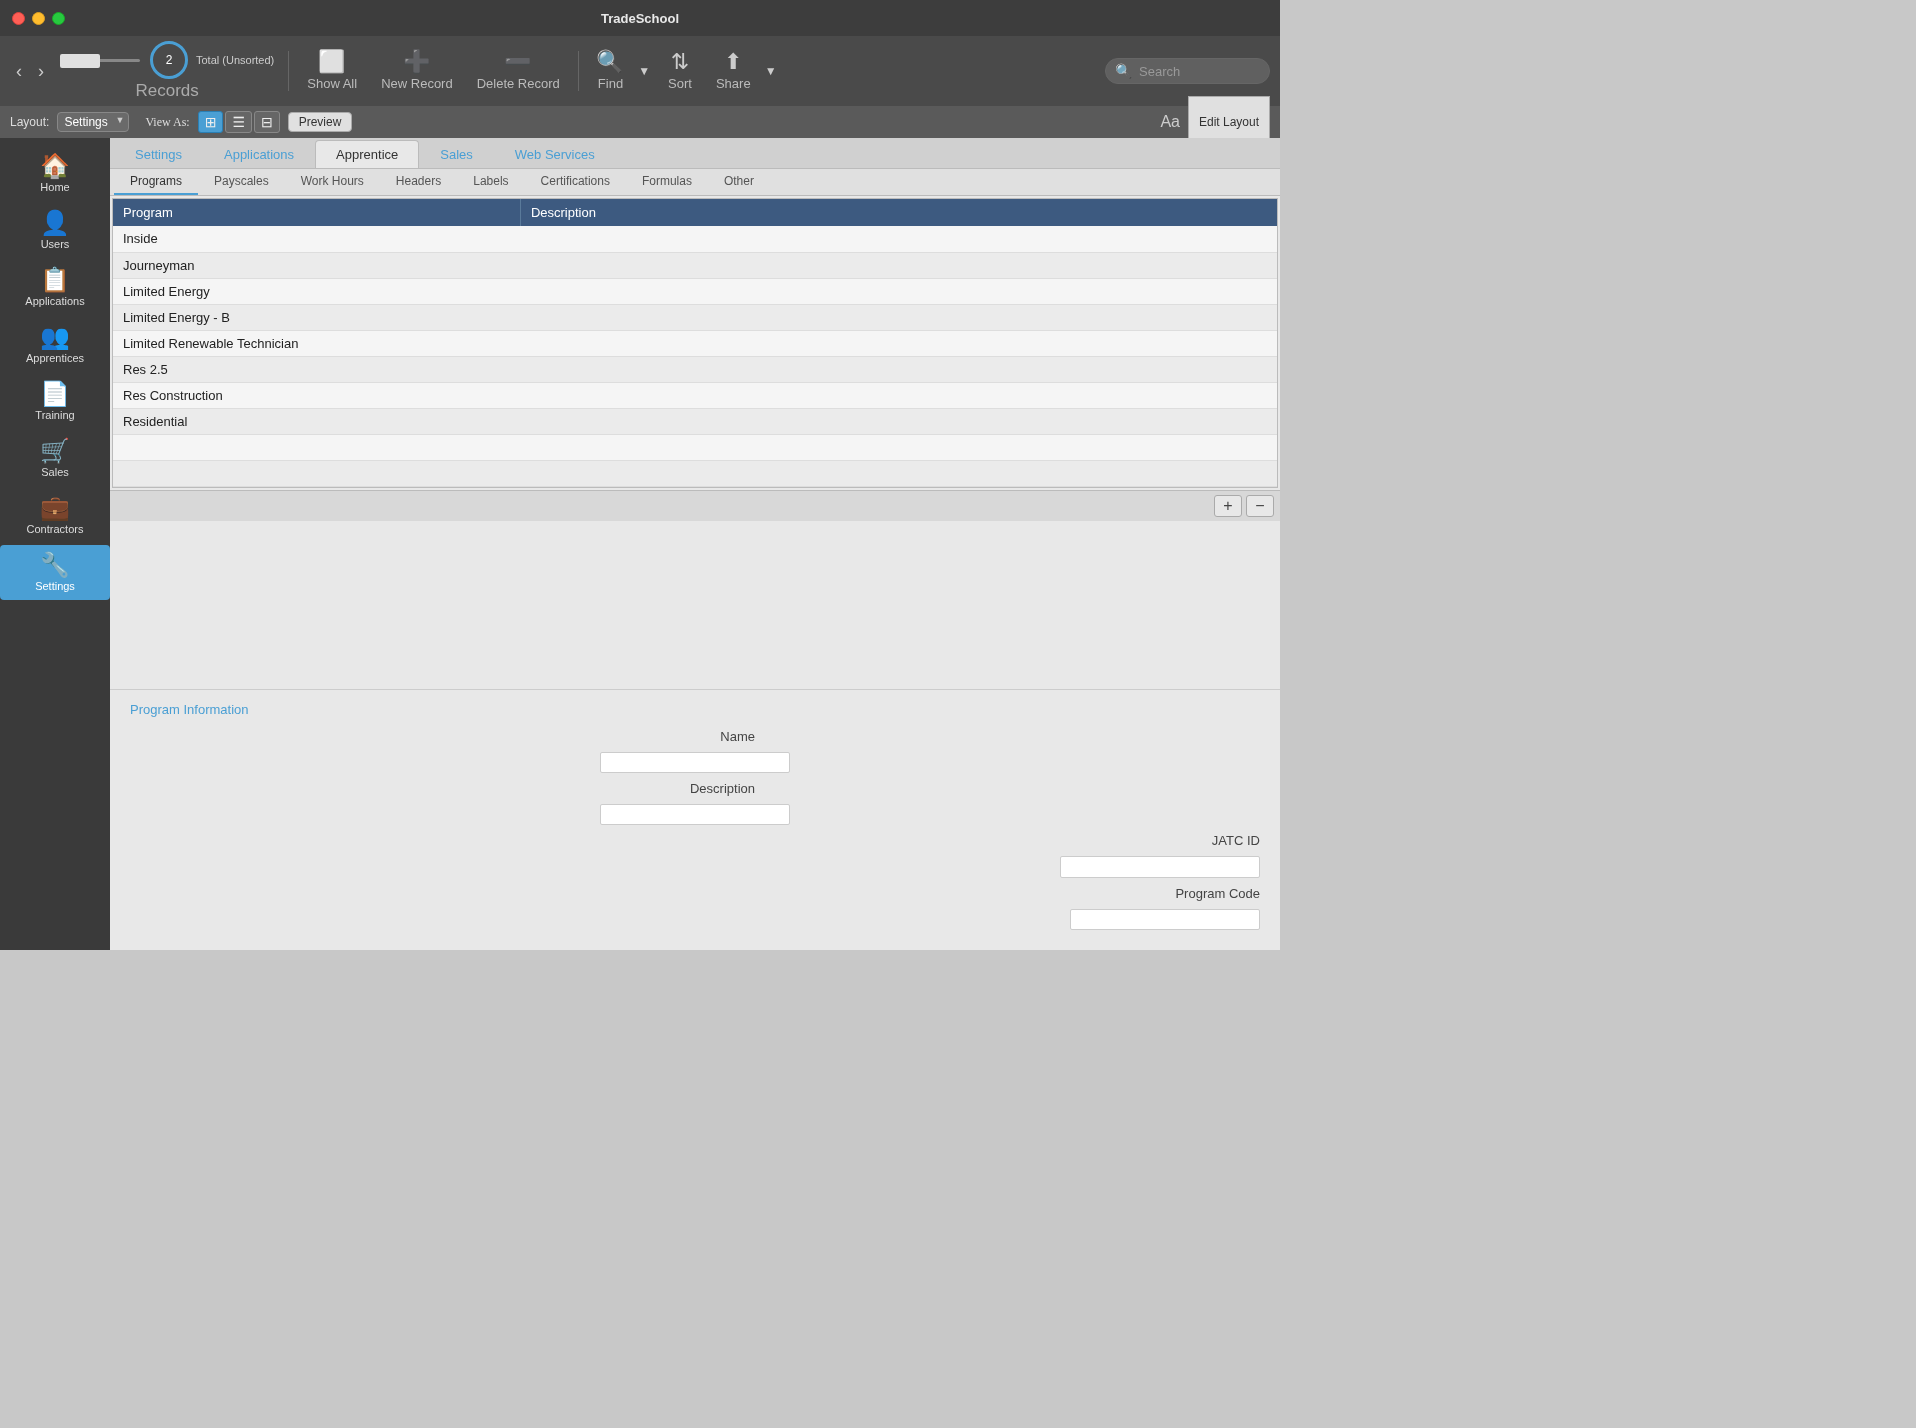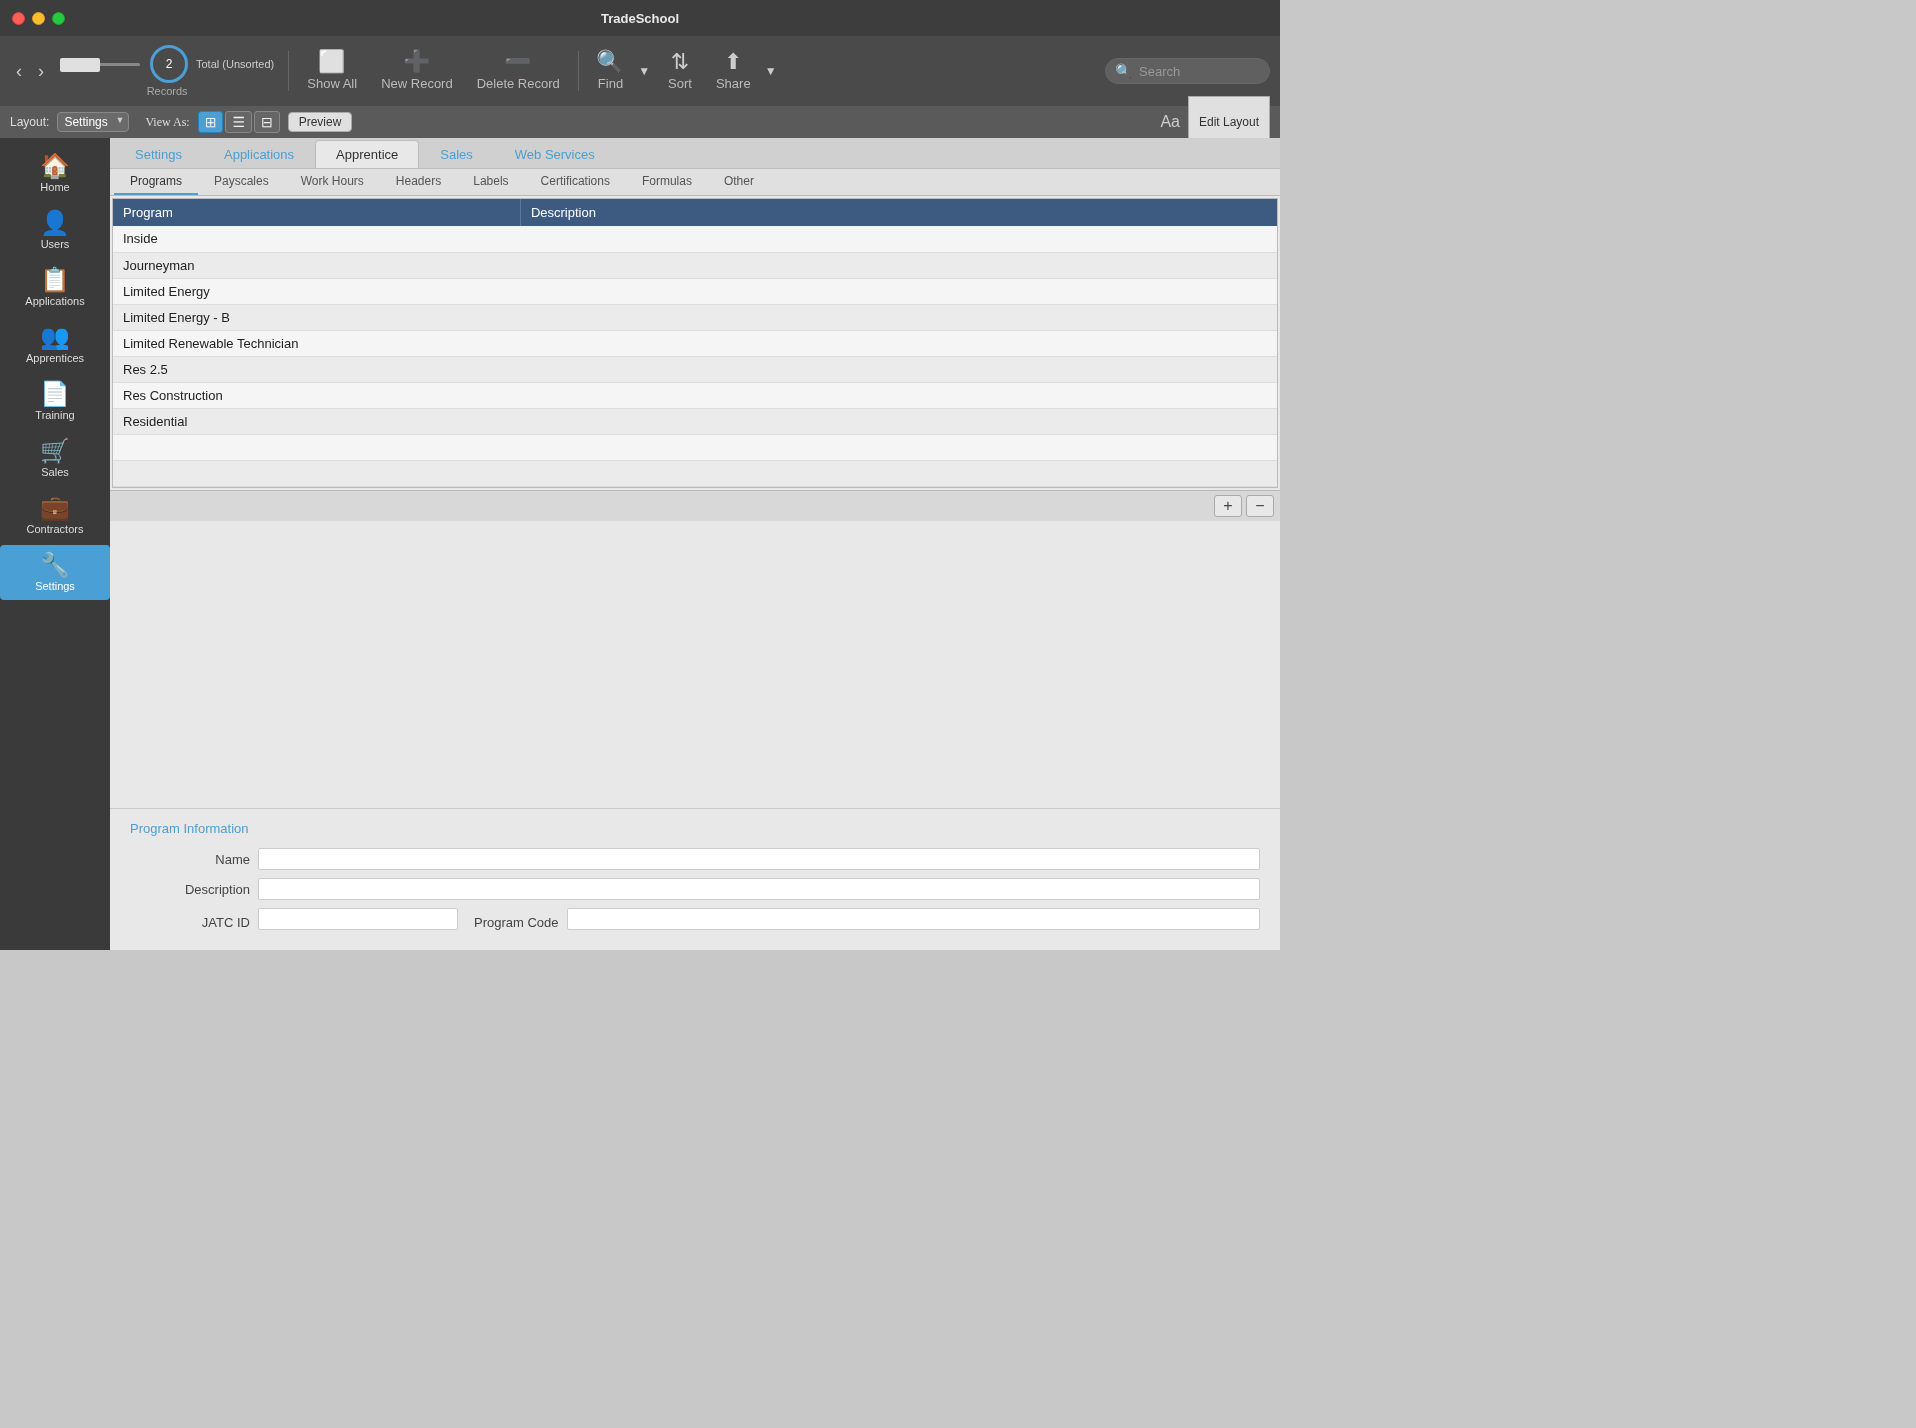--- a/index.html
+++ b/index.html
@@ -105,21 +105,21 @@
       font-size: 12px;
       margin-left: 6px;
     }
     .records-total {
       color: #ccc;
       font-size: 11px;
       margin-left: 4px;
     }
     .records-label {
       color: #aaa;
-      font-size: 11px;
+      font-size: 17px;
       margin-top: 2px;
     }
     .toolbar-sep {
       width: 1px;
       height: 40px;
       background: #666;
       margin: 0 4px;
     }
     .toolbar-btn {
       display: flex;
@@ -404,20 +404,21 @@
       color: #4a9fd4;
       font-size: 13px;
       text-align: left;
       margin-bottom: 12px;
     }
     .form-row {
       display: flex;
       align-items: center;
       margin-bottom: 8px;
       gap: 8px;
+      flex-direction: column;
     }
     .form-label {
       text-align: right;
       width: 120px;
       font-size: 13px;
       color: #444;
       flex-shrink: 0;
     }
     .form-input {
       flex: 1;

